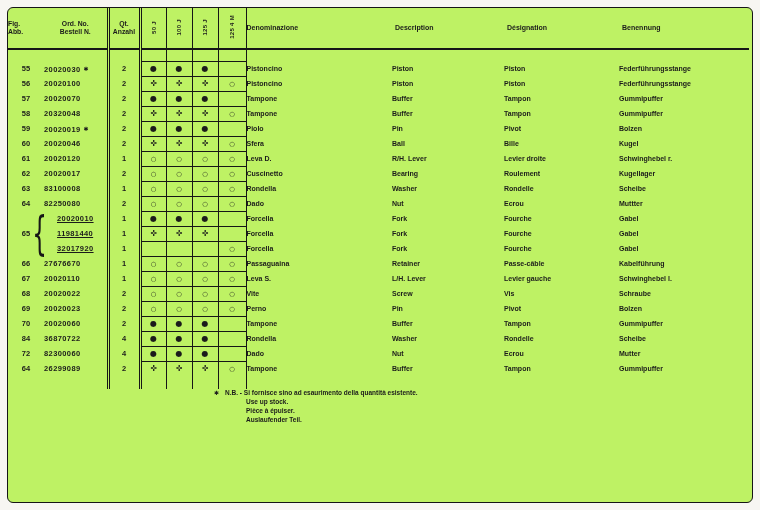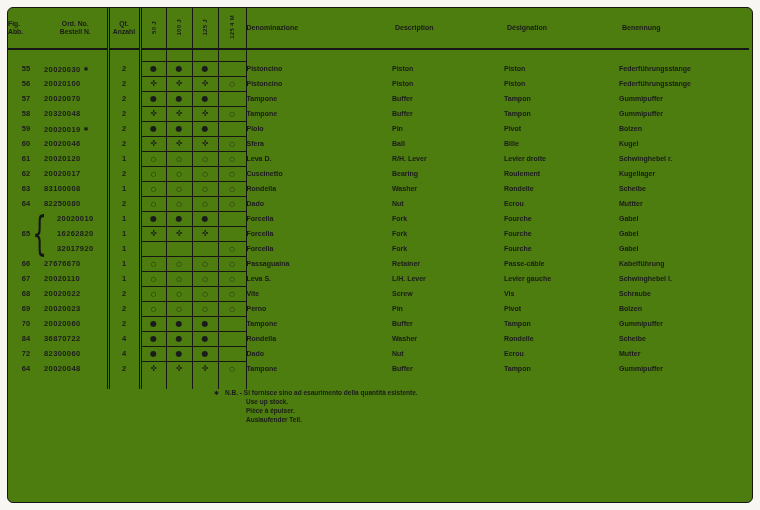--- a/index.html
+++ b/index.html
@@ -5,21 +5,21 @@
   html,body{margin:0;padding:0;}
   body{
     width:760px;height:510px;position:relative;
     background:#f7f6f2;
     font-family:"Liberation Sans", sans-serif;
     color:#1b1b1b;
     -webkit-font-smoothing:antialiased;
   }
   .sheet{
     position:absolute;left:7px;top:7px;right:7px;bottom:7px;
-    background:#4d7c0f;
+    background:#bef264;
     border:1.5px solid #161616;
     border-radius:6px;
   }
   table.parts{
     position:absolute;left:0;top:0;
     border-collapse:collapse;table-layout:fixed;width:741px;
   }
   table.parts th, table.parts td{
     padding:0;margin:0;font-weight:700;color:#1b1b1b;
     white-space:nowrap;overflow:visible;
@@ -41,21 +41,21 @@
   
   .dl{border-left:3px double #161616;}
   .sl{border-left:1.2px solid #161616;}
   .mr{border-right:1.2px solid #161616;}
   
   tbody td{height:14px;font-size:7px;line-height:14px;}
   tbody tr.spacer td{height:11px;}
   tbody tr.tail td{height:13px;}
   td.fig{text-align:center;font-size:7.5px;position:relative;}
   td.ord{text-align:left;padding-left:7px;font-size:7.5px;letter-spacing:.4px;}
-  td.ord.grp{padding-left:13px;}
+  td.ord.grp{padding-left:13px;text-decoration:underline;}
   td.qty{text-align:center;font-size:7.5px;}
   td.mkc{text-align:center;}
   tbody tr.data td.mkc{border-top:1.2px solid #161616;}
   td.den{padding-left:12px;}
   td.txt{padding-left:3px;}
   .g{font-family:"DejaVu Sans", sans-serif;display:inline-block;}
   .g-filled{font-size:8px;}
   .g-cross{font-size:8px;}
   .g-open{font-size:6.5px;}
   .star{font-family:"DejaVu Sans", sans-serif;font-size:6px;vertical-align:1px;padding-left:3px;}
@@ -270,21 +270,21 @@
           <td class="mkc sl"><span class="g g-filled">●</span></td>
           <td class="mkc sl"><span class="g g-filled">●</span></td>
           <td class="mkc sl mr"></td>
           <td class="den">Forcella</td>
           <td class="txt">Fork</td>
           <td class="txt">Fourche</td>
           <td class="txt">Gabel</td>
         </tr>
         <tr class="data">
           <td class="fig">65<span class="brace">{</span></td>
-          <td class="ord grp">16262820</td>
+          <td class="ord grp">11981440</td>
           <td class="qty dl">1</td>
           <td class="mkc dl"><span class="g g-cross">✜</span></td>
           <td class="mkc sl"><span class="g g-cross">✜</span></td>
           <td class="mkc sl"><span class="g g-cross">✜</span></td>
           <td class="mkc sl mr"></td>
           <td class="den">Forcella</td>
           <td class="txt">Fork</td>
           <td class="txt">Fourche</td>
           <td class="txt">Gabel</td>
         </tr>
@@ -387,21 +387,21 @@
           <td class="mkc sl"><span class="g g-filled">●</span></td>
           <td class="mkc sl"><span class="g g-filled">●</span></td>
           <td class="mkc sl mr"></td>
           <td class="den">Dado</td>
           <td class="txt">Nut</td>
           <td class="txt">Ecrou</td>
           <td class="txt">Mutter</td>
         </tr>
         <tr class="data">
           <td class="fig">64</td>
-          <td class="ord">20020048</td>
+          <td class="ord">26299089</td>
           <td class="qty dl">2</td>
           <td class="mkc dl"><span class="g g-cross">✜</span></td>
           <td class="mkc sl"><span class="g g-cross">✜</span></td>
           <td class="mkc sl"><span class="g g-cross">✜</span></td>
           <td class="mkc sl mr"><span class="g g-open">○</span></td>
           <td class="den">Tampone</td>
           <td class="txt">Buffer</td>
           <td class="txt">Tampon</td>
           <td class="txt">Gummipuffer</td>
         </tr>

